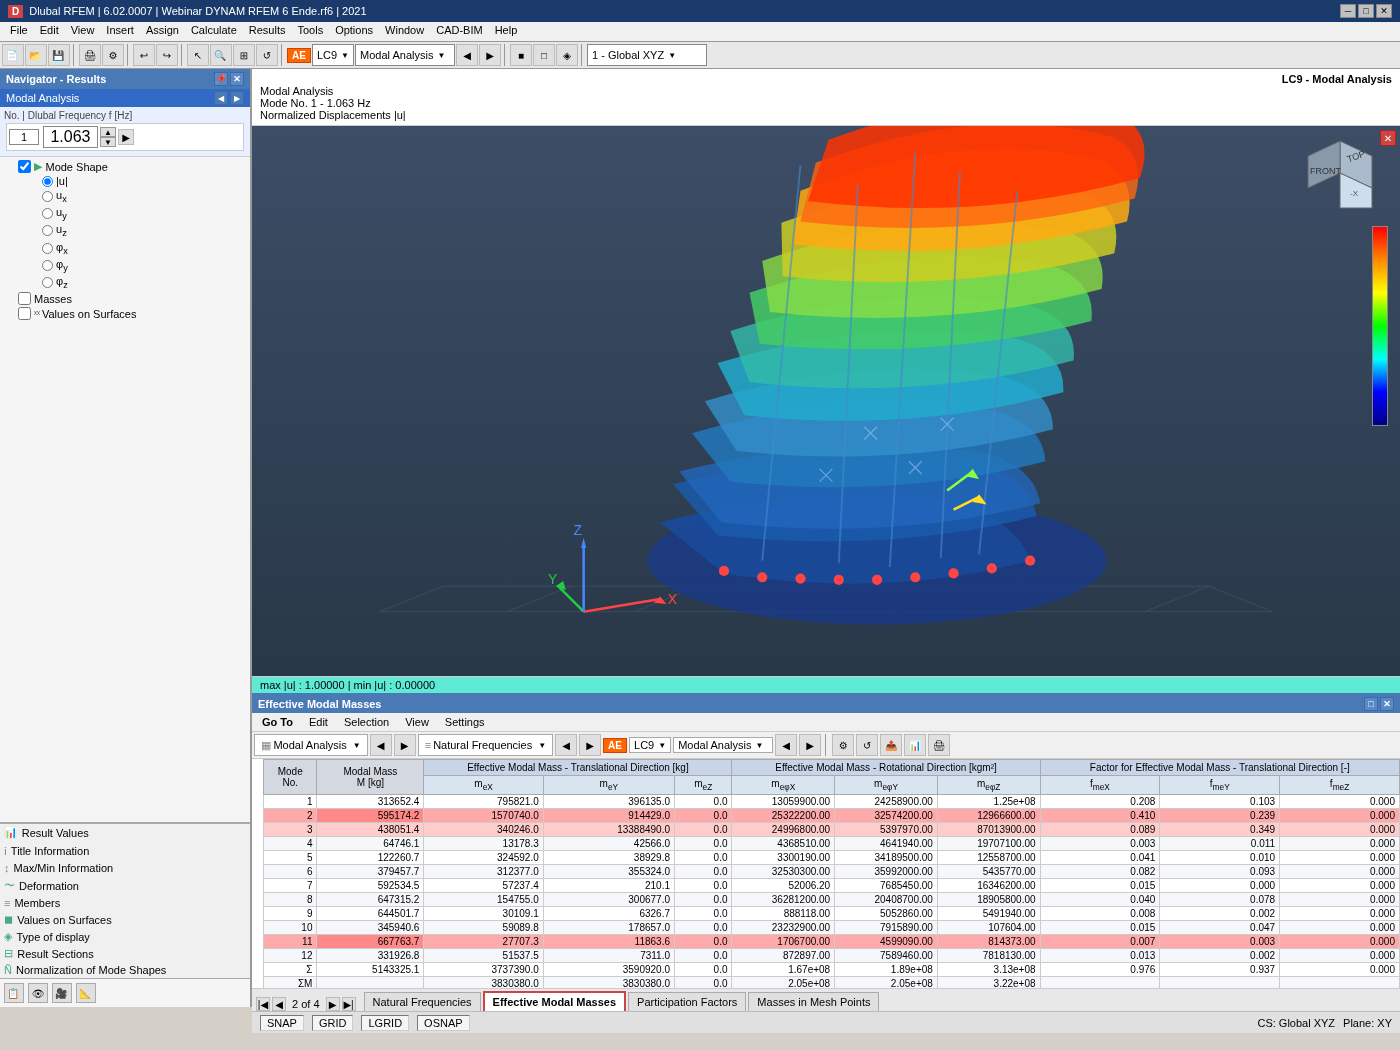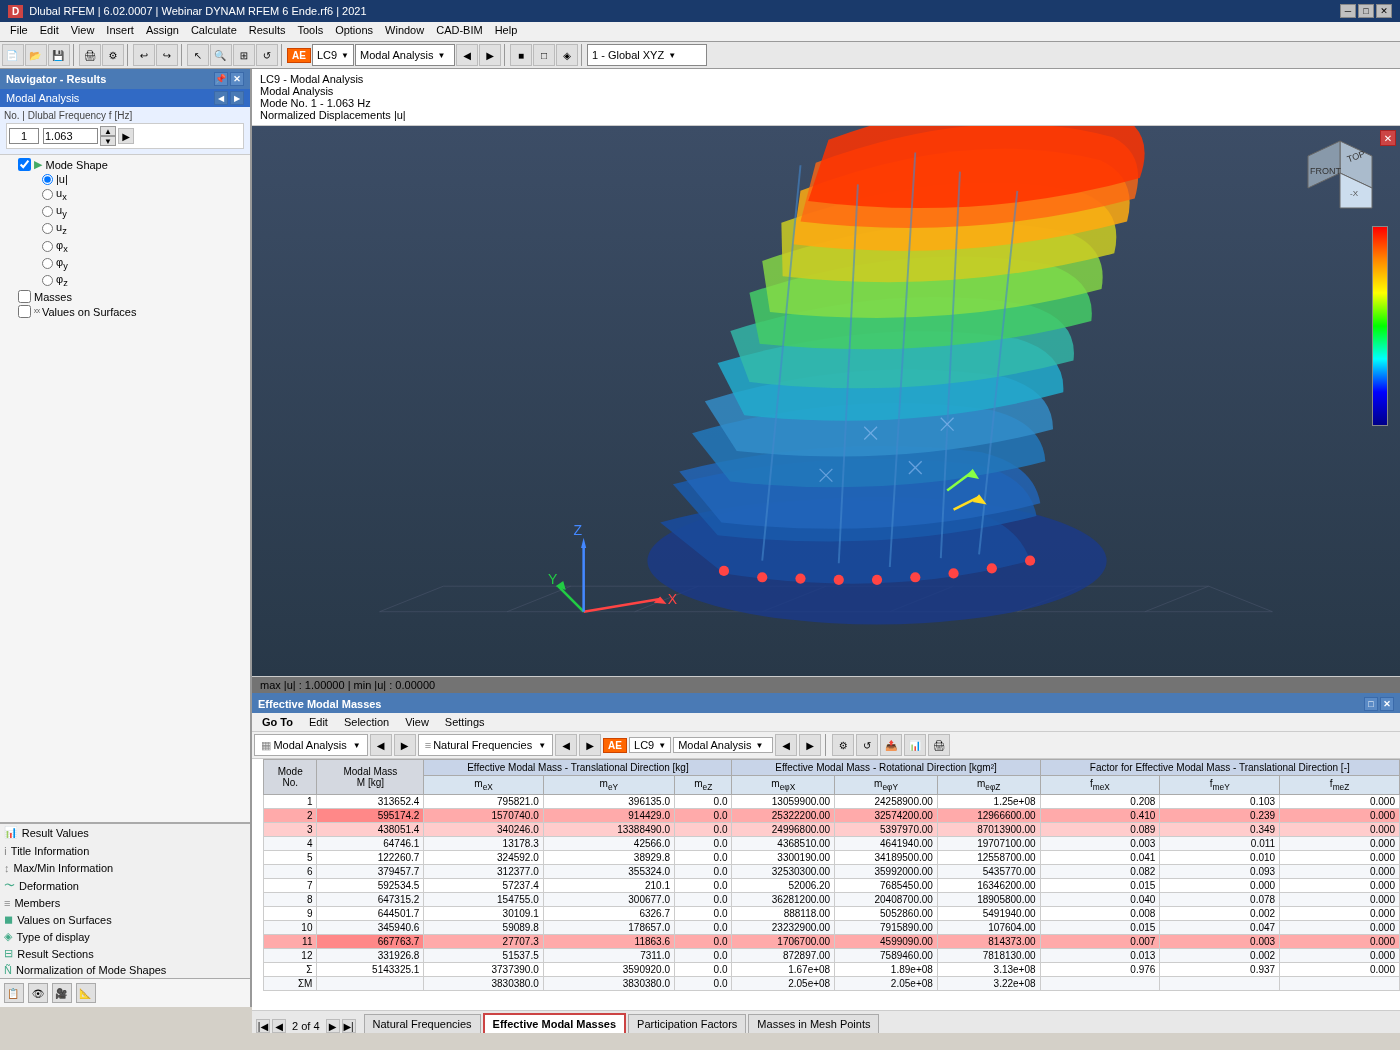--- a/index.html
+++ b/index.html
@@ -38,21 +38,21 @@
 
     .nav-freq-row { display: flex; align-items: center; font-size: 11px; padding: 2px; background: white; border: 1px solid #ccc; margin: 2px; }
     .nav-freq-row input[type=text] { width: 60px; font-size: 11px; border: 1px solid #999; padding: 1px; }
     .nav-freq-row .nav-arrows { display: flex; flex-direction: column; margin-left: 2px; }
     .nav-freq-row .nav-arrow { width: 16px; height: 10px; background: #e0e0e0; border: 1px solid #999; font-size: 8px; display: flex; align-items: center; justify-content: center; cursor: pointer; }
 
     
     #viewport { flex: 1; background: #2a3a52; position: relative; display: flex; flex-direction: column; }
     #viewport-info { background: white; padding: 4px 8px; font-size: 11px; border-bottom: 1px solid #ccc; }
     #viewport-3d { flex: 1; position: relative; background: linear-gradient(180deg, #3a4a62 0%, #2a3a52 100%); overflow: hidden; }
-    #viewport-status { background: #737373; padding: 2px 8px; font-size: 11px; border-top: 1px solid #ccc; }
+    #viewport-status { background: #5eead4; padding: 2px 8px; font-size: 11px; border-top: 1px solid #ccc; }
     
     
     #data-table-container { overflow-x: auto; overflow-y: auto; max-height: 280px; padding-left: 11px; }
     table { border-collapse: collapse; font-size: 10px; min-width: 100%; }
     table th { background: #d4d8e0; border: 1px solid #aaa; padding: 2px 4px; white-space: nowrap; text-align: center; font-weight: normal; position: sticky; top: 0; z-index: 1; }
     table td { border: 1px solid #ccc; padding: 1px 4px; white-space: nowrap; text-align: right; }
     table tr:nth-child(even) { background: #f5f7fa; }
     .bottom-tab { padding: 3px 8px; font-size: 11px; background: #e0e0e0; border: 1px solid #aaa; border-bottom: none; cursor: pointer; margin-right: 2px; }
     .bottom-tab.active { background: white; border: 2px solid #cc4444; border-bottom: none; font-weight: bold; }
     .status-item { padding: 1px 6px; border: 1px inset #ccc; background: #f5f5f5; cursor: pointer; }
@@ -155,21 +155,21 @@
       <div style="display:flex; gap:2px;">
         <div class="tb-btn" style="width:14px;height:14px;font-size:8px;background:#4a7ab5;border-color:#3a6aaa;color:white;">◀</div>
         <div class="tb-btn" style="width:14px;height:14px;font-size:8px;background:#4a7ab5;border-color:#3a6aaa;color:white;">▶</div>
       </div>
     </div>
 
     <div style="background:#e8f0ff; border-bottom:1px solid #ccc; padding:3px 4px;">
       <div style="font-size:10px; color:#444; margin-bottom:2px;">No. | Dlubal Frequency f [Hz]</div>
       <div class="nav-freq-row">
         <input type="text" value="1" style="width: 30px; font-size: 11px; border: 1px solid rgb(136, 136, 136); text-align: center;">
-        <input type="text" value="1.063" style="width: 55px; font-size: 11px; border: 1px solid rgb(136, 136, 136); margin-left: 4px; text-align: left;">
+        <input type="text" value="1.063" style="width: 55px; font-size: 16px; border: 1px solid rgb(136, 136, 136); margin-left: 4px; text-align: center;">
         <div class="nav-arrows" style="margin-left:2px;">
           <div class="nav-arrow">▲</div>
           <div class="nav-arrow">▼</div>
         </div>
         <div class="tb-btn" style="width:16px;height:16px;margin-left:2px;">▶</div>
       </div>
     </div>
 
     <div id="nav-content">
 
@@ -261,21 +261,21 @@
       <div class="nav-bottom-btn">👁</div>
       <div class="nav-bottom-btn">🎥</div>
       <div class="nav-bottom-btn">📐</div>
     </div>
   </div>
 
   <div style="flex:1; display:flex; flex-direction:column; position:relative;">
 
     <div id="viewport" style="flex:1; display:flex; flex-direction:column;">
       <div id="viewport-info">
-        <div style="font-weight:normal;">LC9 - Modal Analysis</div>
+        <div style="font-weight:bold;text-align:right;">LC9 - Modal Analysis</div>
         <div>Modal Analysis</div>
         <div>Mode No. 1 - 1.063 Hz</div>
         <div>Normalized Displacements |u|</div>
       </div>
       <div id="viewport-3d" style="flex:1; position:relative; background: linear-gradient(180deg, #3c4d66 0%, #283848 100%); overflow:hidden;">
         
         
         <svg width="100%" height="100%" viewBox="0 0 900 430" preserveAspectRatio="xMidYMid meet">
 
           <g opacity="0.3" stroke="#8888aa" stroke-width="0.5">
@@ -676,15 +676,24 @@
           <span style="font-size:11px; padding:0 4px;">2 of 4</span>
           <div class="tb-btn" style="width:14px;height:14px;">▶</div>
           <div class="tb-btn" style="width:14px;height:14px;">▶|</div>
         </div>
         <div class="bottom-tab">Natural Frequencies</div>
         <div class="bottom-tab active">Effective Modal Masses</div>
         <div class="bottom-tab">Participation Factors</div>
         <div class="bottom-tab">Masses in Mesh Points</div>
       </div>
 
+      <div style="background:#e0e0e0; height:22px; display:flex; align-items:center; padding:0 8px; font-size:11px; gap:8px; border-top:1px solid #bbb;">
+        <span class="status-item">SNAP</span>
+        <span class="status-item">GRID</span>
+        <span class="status-item">LGRID</span>
+        <span class="status-item">OSNAP</span>
+        <span style="flex:1;"></span>
+        <span>CS: Global XYZ</span>
+        <span>Plane: XY</span>
+      </div>
     </div>
   </div>
 </div>
 
 </body></html>

